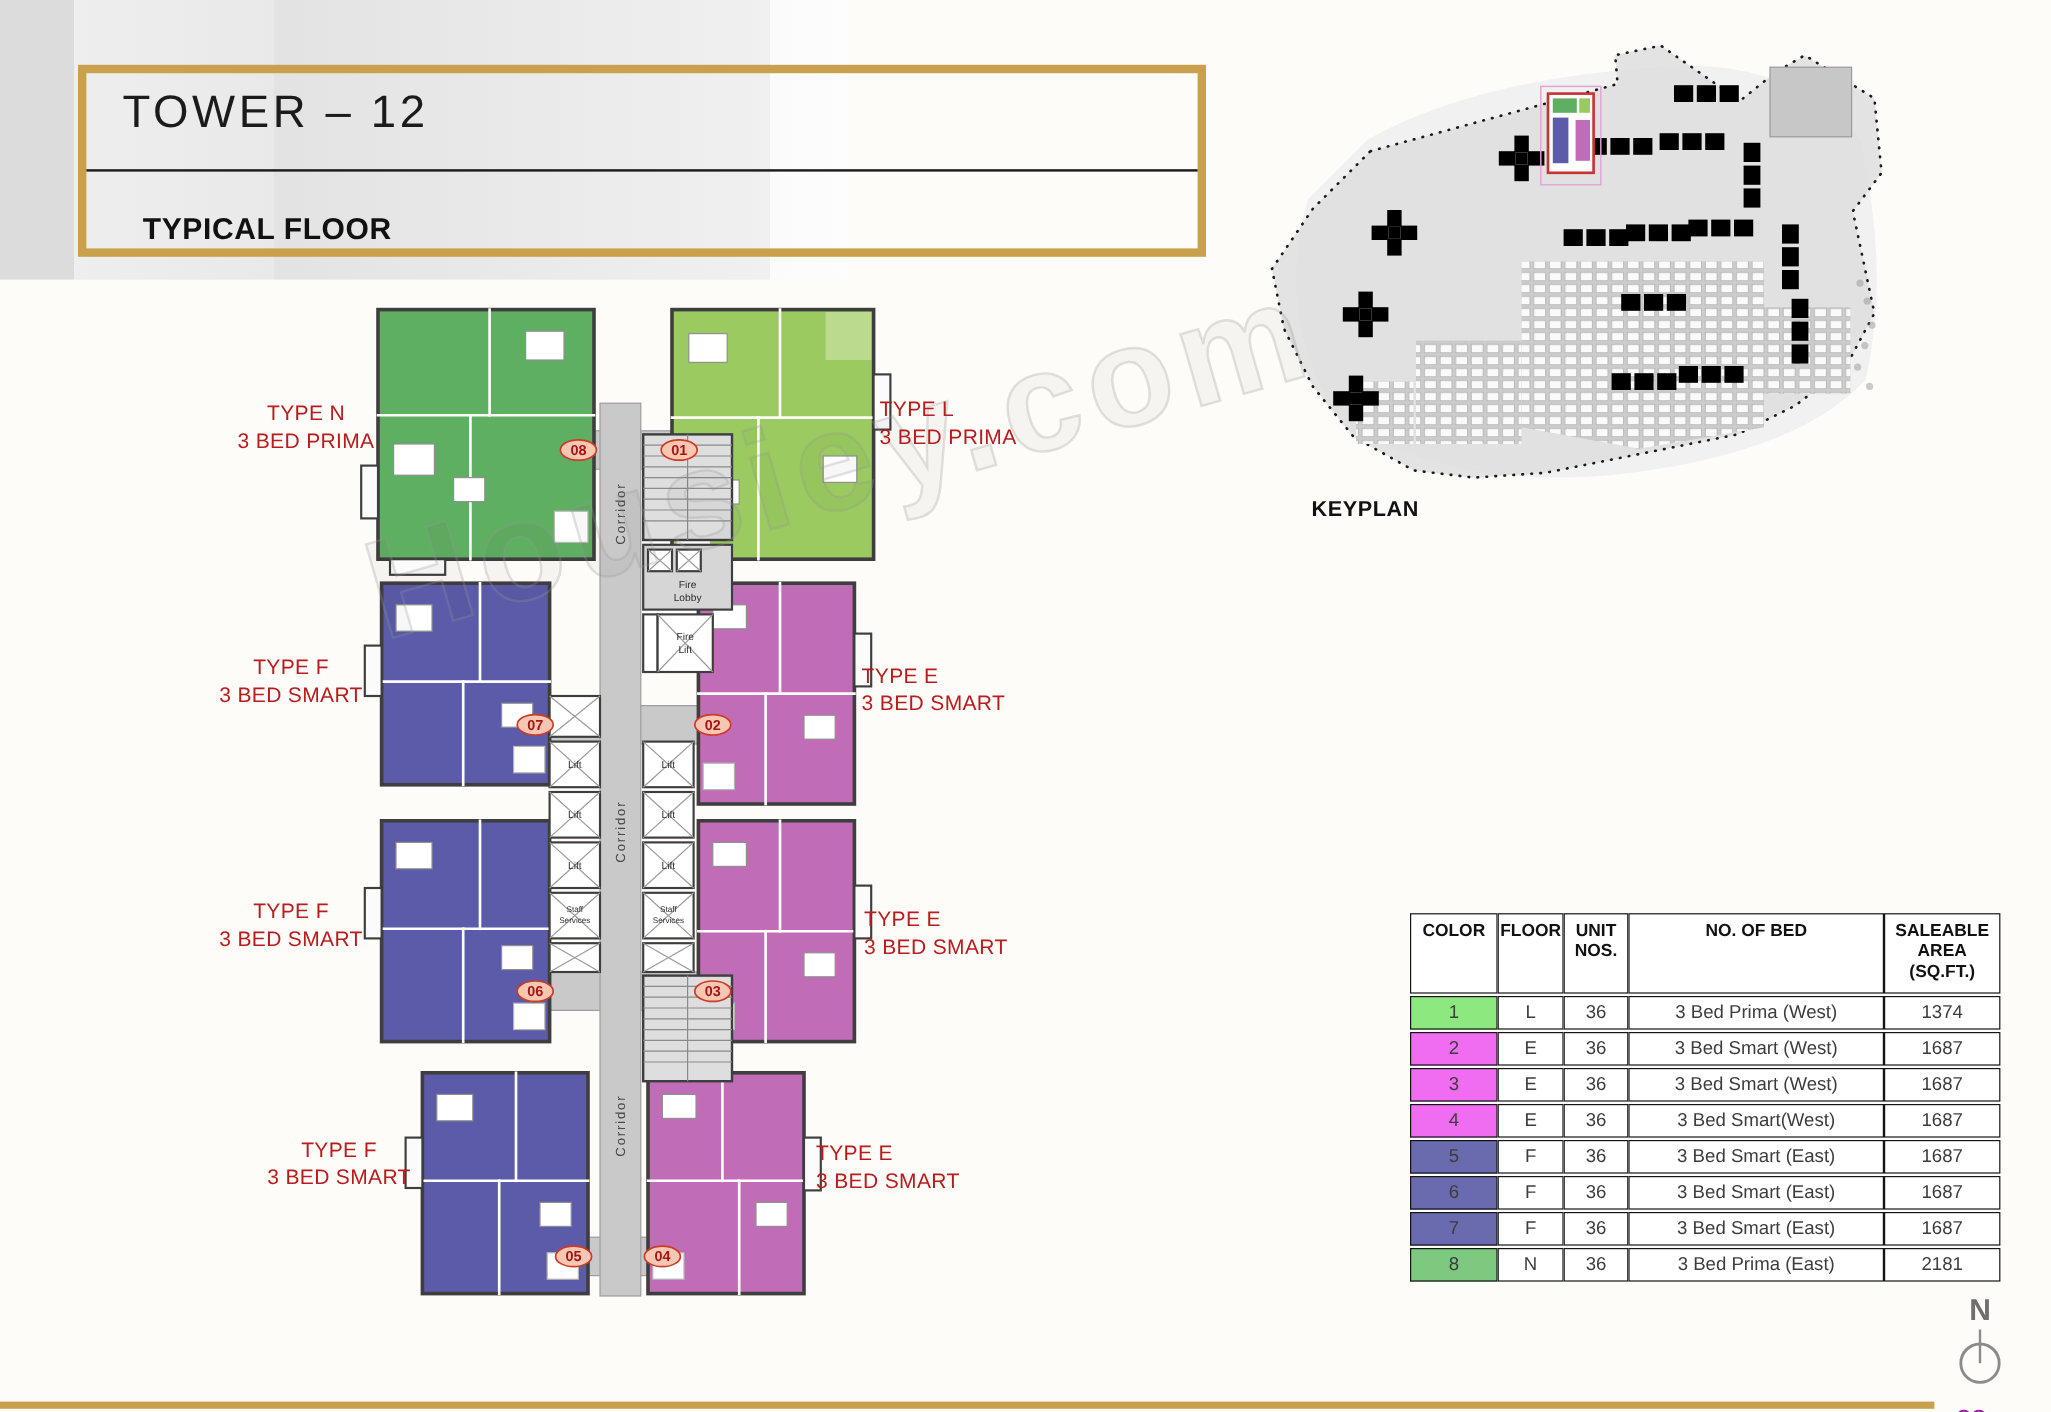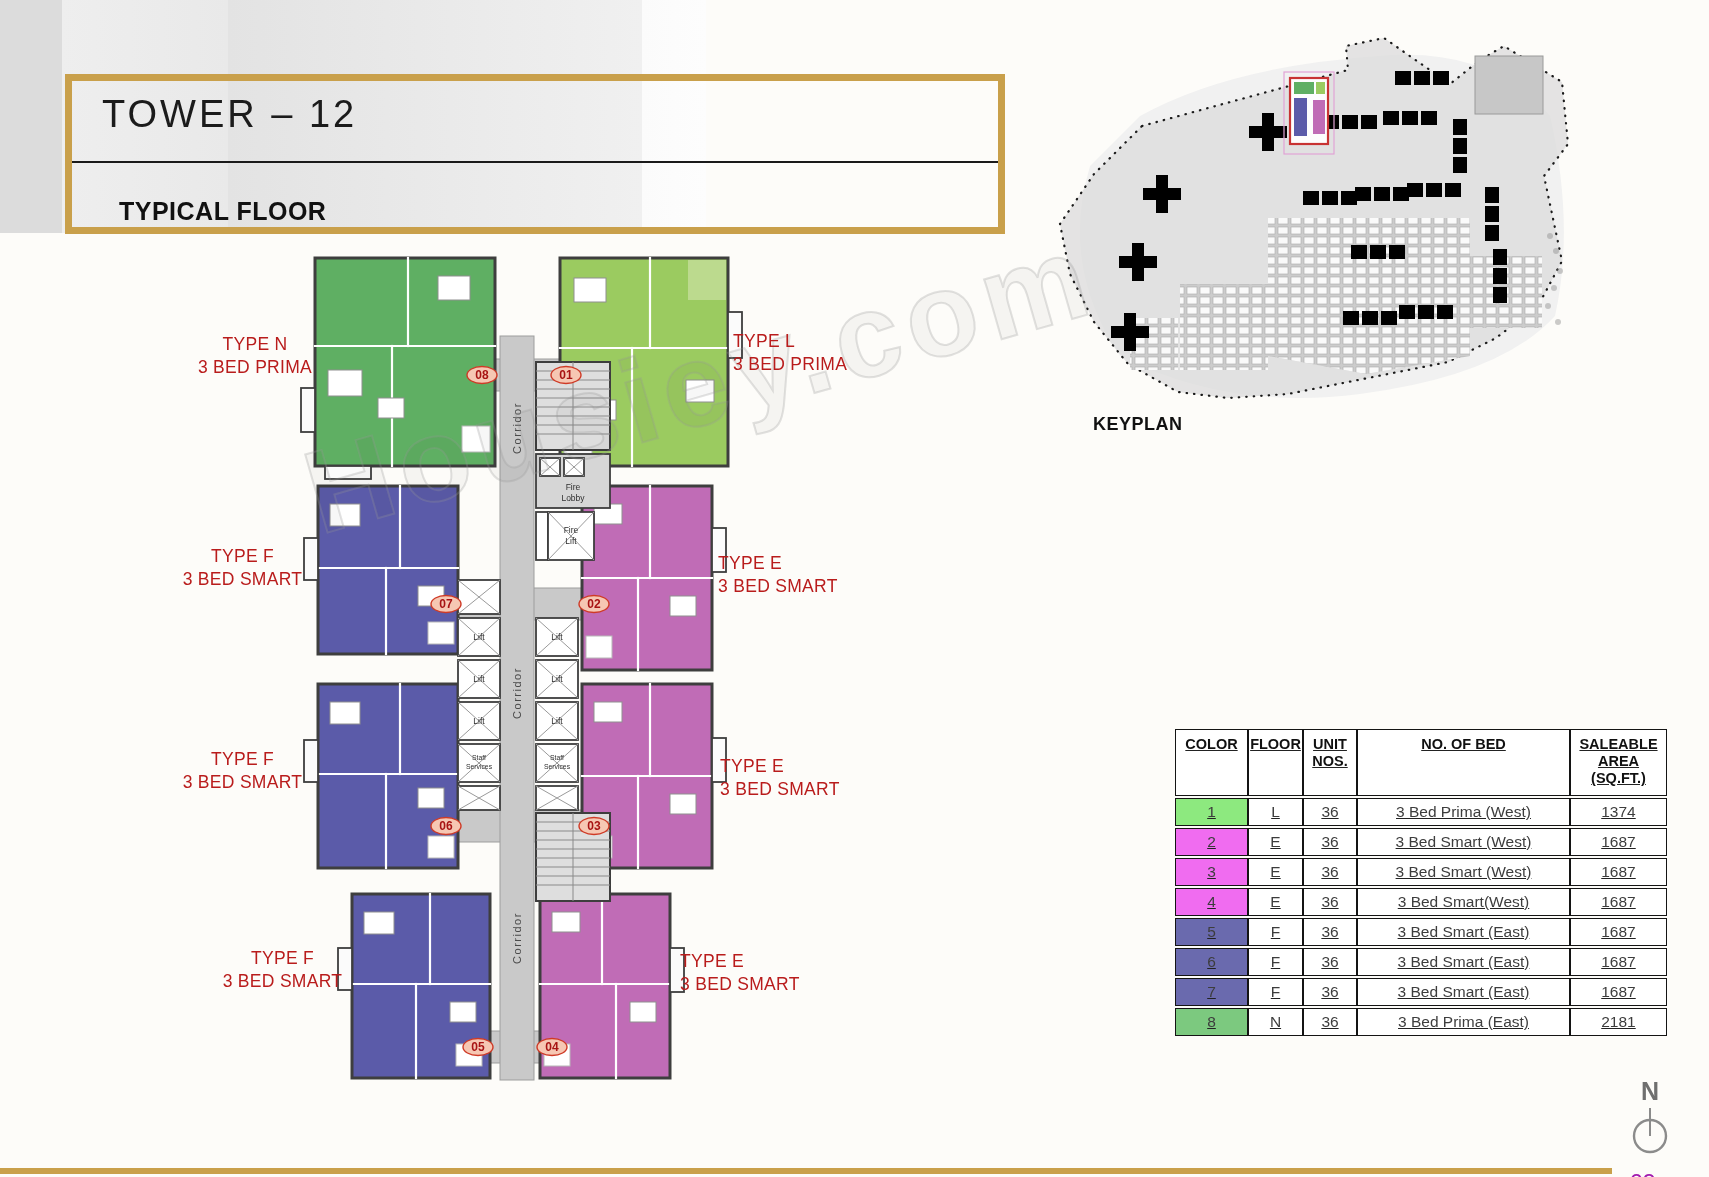--- a/index.html
+++ b/index.html
@@ -5,21 +5,21 @@
   html,body{margin:0;padding:0;background:#888;}
   .page{position:relative;width:1709px;height:1177px;background:#fdfcf9;overflow:hidden;
         font-family:"Liberation Sans",sans-serif;color:#222;}
 
   
   .deco-bands{position:absolute;left:0;top:0;width:706px;height:233px;
     background:linear-gradient(90deg,#dcdcdc 0,#dcdcdc 62px,#eeeeee 62px,#e9e9e9 228px,
                #e3e3e3 228px,#f0f0f0 642px,#fbfbfb 642px,#fdfdfd 100%);}
 
   
-  .title-box{position:absolute;left:65px;top:74px;width:926px;height:146px;
+  .title-box{position:absolute;left:65px;top:54px;width:926px;height:146px;
     border:7px solid #3b82f6;}
   .title-box h1{margin:0;position:absolute;left:30px;top:12px;font-size:38px;font-weight:400;
     letter-spacing:3px;color:#1b1b1b;font-family:"Liberation Sans",sans-serif;}
   .title-divider{position:absolute;left:0;right:0;top:80px;height:2px;background:#1a1a1a;}
   .title-box h2{margin:17px;position:absolute;left:30px;top:99px;font-size:25px;font-weight:700;
     letter-spacing:.5px;color:#111;}
 
   
   .keyplan-svg{position:absolute;left:1030px;top:26px;width:545px;height:385px;}
   .keyplan-label{position:absolute;left:1093px;top:414px;font-size:18px;font-weight:700;
@@ -47,22 +47,22 @@
   .coretext{font:8.5px "Liberation Sans",sans-serif;fill:#2e2e2e;text-anchor:middle;}
   .stafftext{font:6.8px "Liberation Sans",sans-serif;fill:#2e2e2e;text-anchor:middle;}
   .cortext{font:11px "Liberation Sans",sans-serif;fill:#4a4a4a;letter-spacing:1.5px;text-anchor:middle;}
   .badge-oval{fill:#f6c7b3;stroke:#cf3a26;stroke-width:1.4;}
   .badge-num{font:700 12px "Liberation Sans",sans-serif;fill:#a81414;text-anchor:middle;}
 
   
   .unit-label{position:absolute;font-size:17.5px;color:#b91c1c;line-height:23px;letter-spacing:.3px;z-index:6;}
 
   
-  .legend{position:absolute;left:1175px;top:727px;border-collapse:separate;border-spacing:0 2px;
-    table-layout:fixed;z-index:10;background:transparent;text-decoration:underline;}
+  .legend{position:absolute;left:1175px;top:759px;border-collapse:separate;border-spacing:0 2px;
+    table-layout:fixed;z-index:10;background:transparent;}
   .legend th,.legend td{border:1.8px solid #141414;text-align:center;vertical-align:middle;
     background:#ffffff;overflow:hidden;}
   .legend th{font-size:14.5px;font-weight:700;color:#111;height:58px;vertical-align:top;
     padding-top:6px;white-space:pre-line;line-height:17px;}
   .legend td{font-size:15.5px;color:#3d3d3d;height:26px;padding:0 2px;}
 
   
   .compass{position:absolute;left:1620px;top:1078px;width:60px;height:80px;}
   .page-number{position:absolute;left:1630px;top:1146px;font-size:23px;color:#a21caf;margin-top:24px;}
   .footer-bar{position:absolute;left:0;top:1168px;width:1612px;height:6px;background:#C9A04B;}

